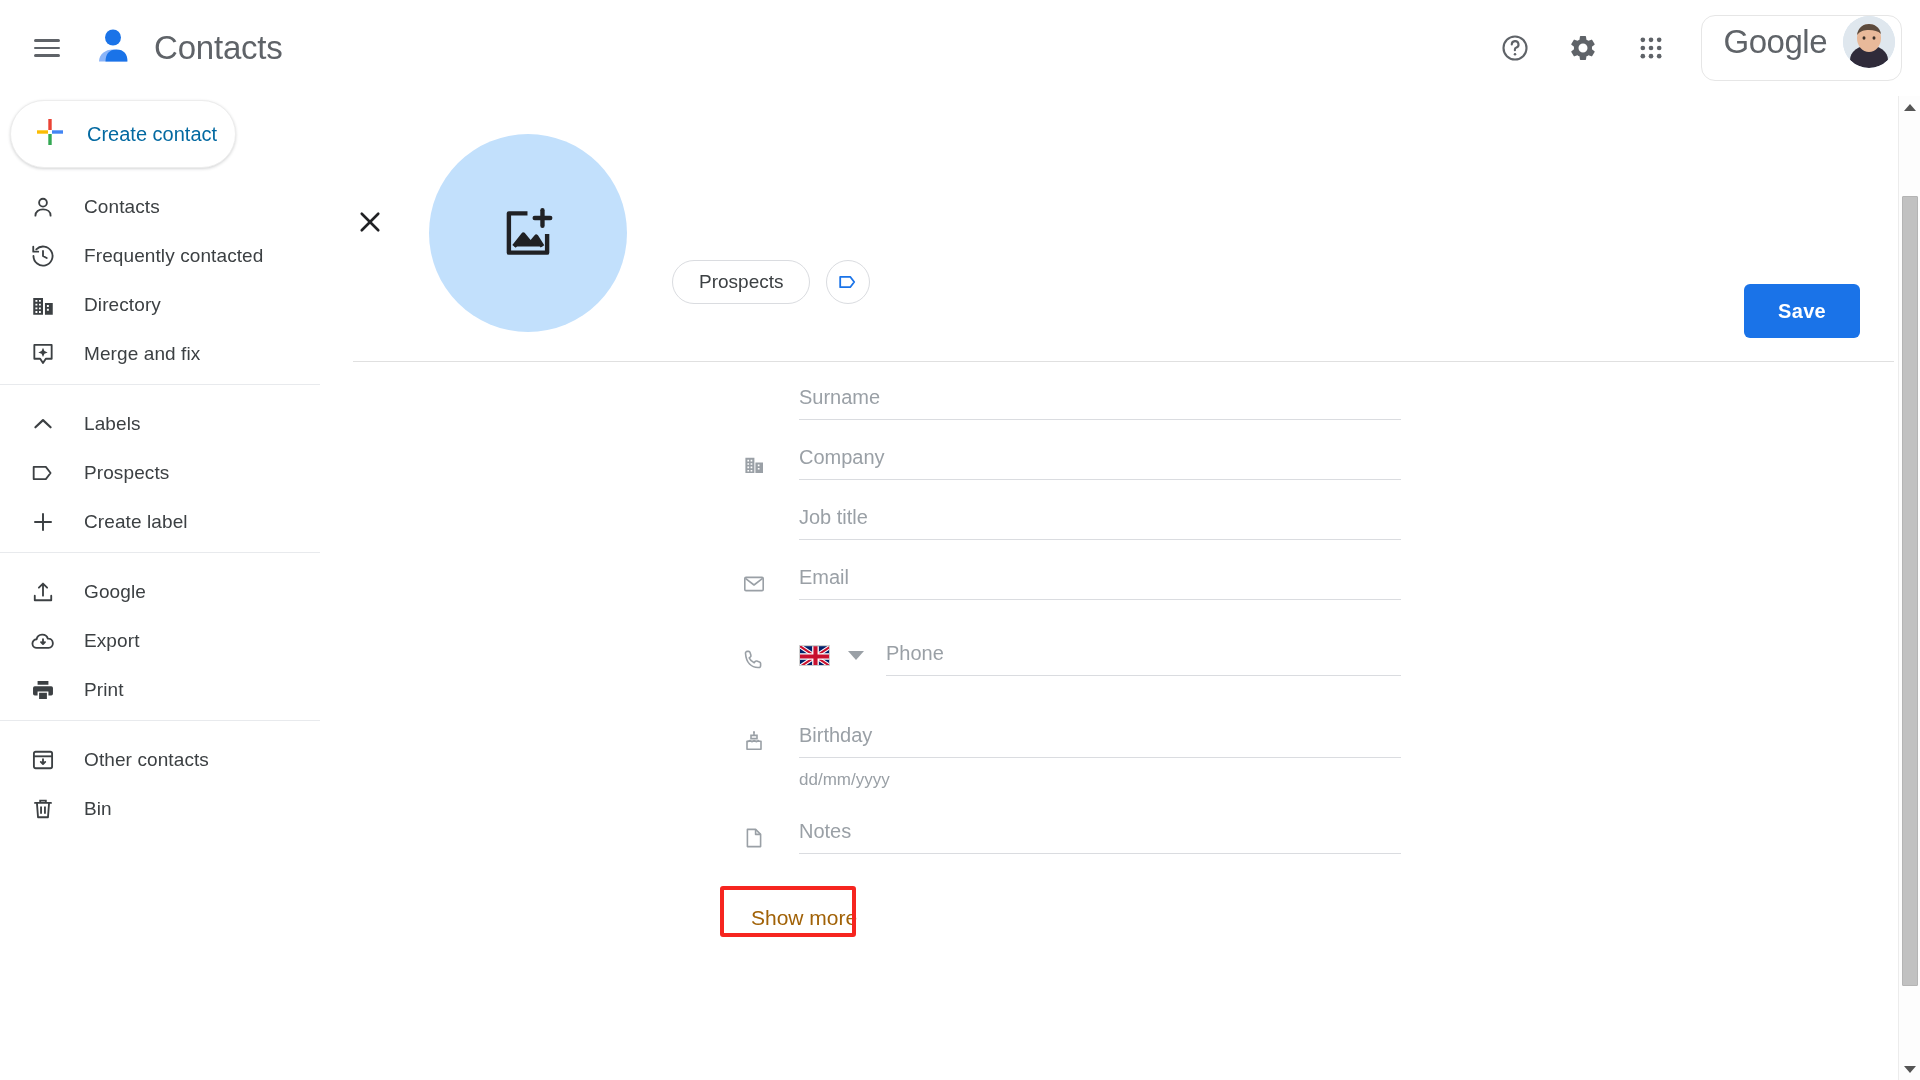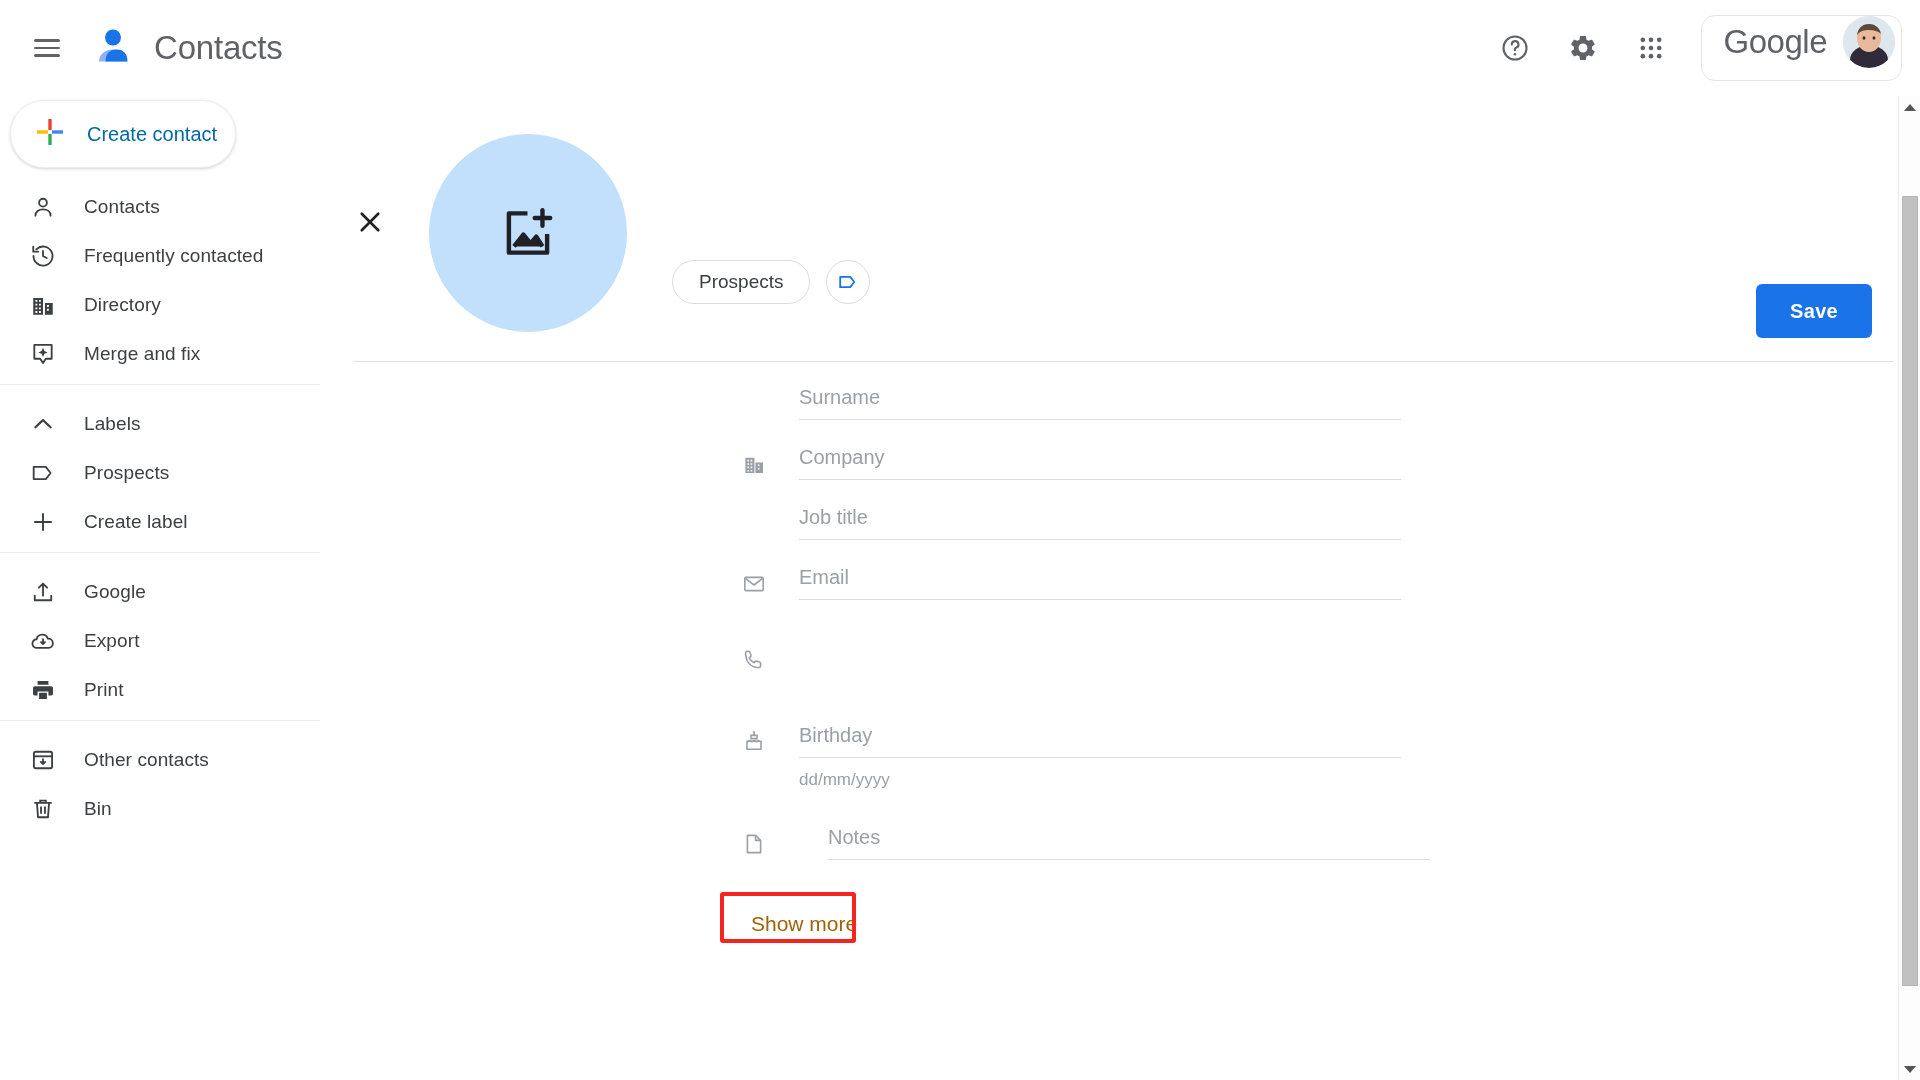--- a/index.html
+++ b/index.html
@@ -120,21 +120,21 @@
     display: flex; align-items: center; padding: 0 26px;
     font-size: 19px; color: #3c4043; cursor: pointer; background: #fff;
     white-space: nowrap;
   }
   .chip-icon-btn {
     width: 44px; height: 44px; border: 1px solid #dadce0; border-radius: 50%;
     display: flex; align-items: center; justify-content: center;
     margin-left: 16px; cursor: pointer; background: #fff;
   }
 
-  .save-wrap { position: absolute; right: 48px; top: 188px; }
+  .save-wrap { position: absolute; right: 60px; top: 188px; }
   .save-btn {
     background: #1a73e8; color: #fff; border: none;
     height: 54px; padding: 0 34px; border-radius: 6px;
     font-size: 20px; font-weight: bold; cursor: pointer;
     font-family: "Liberation Sans", sans-serif;
     letter-spacing: 0.3px;
   }
 
   .divider { height: 1px; background: #e0e0e0; margin: 29px 26px 0 33px; }
 
@@ -503,41 +503,56 @@
             </div>
           </div>
 
           
           <div class="field-row" style="margin-top:16px;">
             <div class="field-icon">
               <svg width="24" height="24" viewBox="0 0 24 24" fill="none" stroke="#9aa0a6" stroke-width="1.6">
                 <path d="M6.6 3.4c.8 0 1.3.5 1.5 1.2l.8 2.6c.2.7 0 1.3-.5 1.7l-1.2.9c1 2.2 2.8 4 5 5l.9-1.2c.4-.5 1-.7 1.7-.5l2.6.8c.7.2 1.2.7 1.2 1.5v2.4c0 1-.8 1.8-1.8 1.7C9.3 19.9 4.1 14.7 3.5 5.2a1.7 1.7 0 0 1 1.7-1.8z" stroke-linejoin="round"></path>
               </svg>
             </div>
+            <div class="phone-body">
+              <div class="flag-select">
+                <span class="flag">
+                  <svg width="31" height="21" viewBox="0 0 60 40">
+                    <rect width="60" height="40" fill="#012169"></rect>
+                    <path d="M0,0 L60,40 M60,0 L0,40" stroke="#fff" stroke-width="8"></path>
+                    <path d="M0,0 L60,40 M60,0 L0,40" stroke="#C8102E" stroke-width="4"></path>
+                    <path d="M30,0 V40 M0,20 H60" stroke="#fff" stroke-width="13"></path>
+                    <path d="M30,0 V40 M0,20 H60" stroke="#C8102E" stroke-width="8"></path>
+                  </svg>
+                </span>
+                <span class="caret"></span>
+              </div>
+              <input class="phone-input" type="text" placeholder="Phone" style="">
+            </div>
           </div>
 
           
           <div class="field-row" style="margin-top:22px;">
             <div class="field-icon">
               <svg width="24" height="24" viewBox="0 0 24 24" fill="none" stroke="#9aa0a6" stroke-width="1.6">
                 <path d="M12 2.6v2.6" stroke-linecap="round"></path>
                 <circle cx="12" cy="2" r="0.9" fill="#9aa0a6" stroke="none"></circle>
                 <path d="M9 5.4h6v3.2H9z"></path>
                 <path d="M5.6 11.6c.9 0 1.4-1 2.2-1s1.3 1 2.2 1 1.4-1 2.2-1 1.3 1 2.2 1 1.4-1 2.2-1" stroke-linecap="round"></path>
                 <path d="M5 11.2h14v8H5z" stroke-linejoin="round"></path>
               </svg>
             </div>
             <div class="field-body">
               <input class="field-input" type="text" placeholder="Birthday" style="">
               <div class="field-hint">dd/mm/yyyy</div>
             </div>
           </div>
 
           
-          <div class="field-row" style="margin-top:28px;gap:29px;">
+          <div class="field-row" style="margin-top:22px;">
             <div class="field-icon">
               <svg width="24" height="24" viewBox="0 0 24 24" fill="none" stroke="#9aa0a6" stroke-width="1.6">
                 <path d="M5.4 3.4h8.2l5 5v12.2H5.4z" stroke-linejoin="round"></path>
                 <polyline points="13.6,3.4 13.6,8.4 18.6,8.4" stroke-linejoin="round"></polyline>
               </svg>
             </div>
             <div class="field-body">
               <input class="field-input" type="text" placeholder="Notes" style="">
             </div>
           </div>

